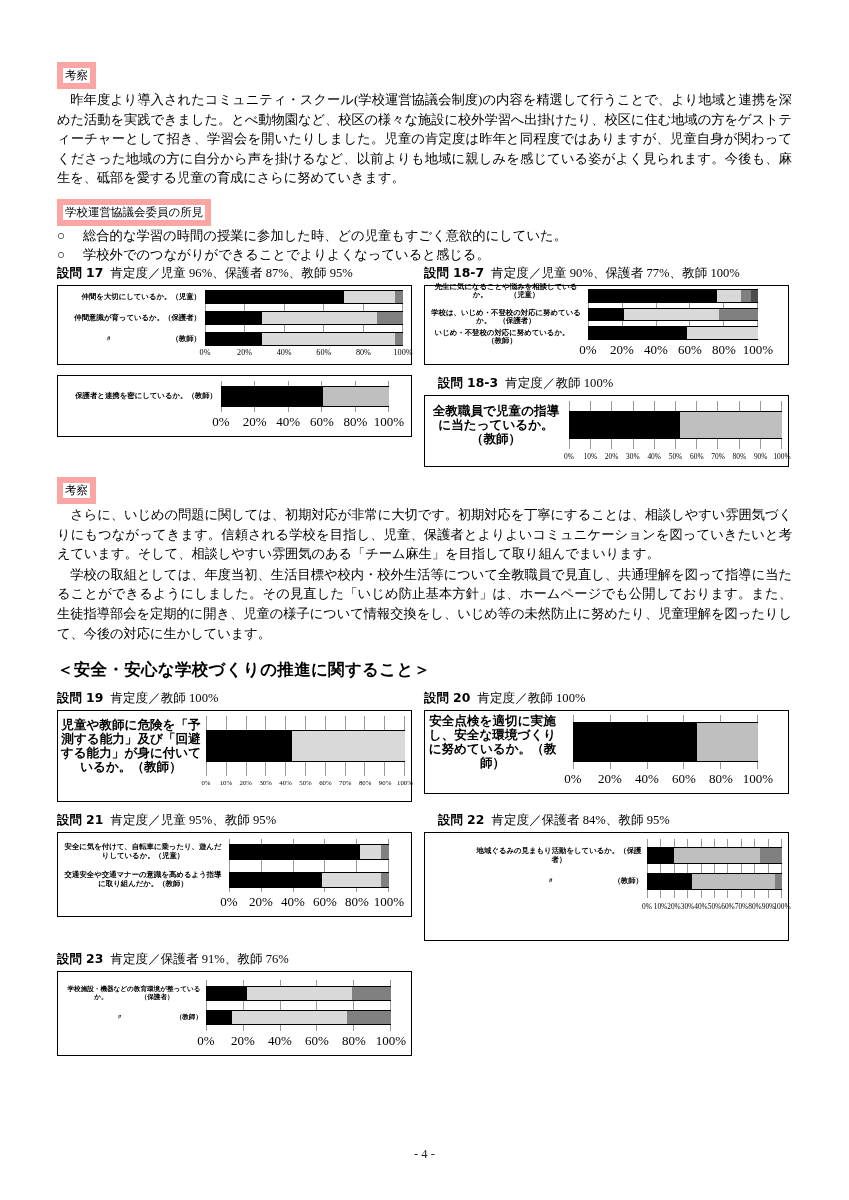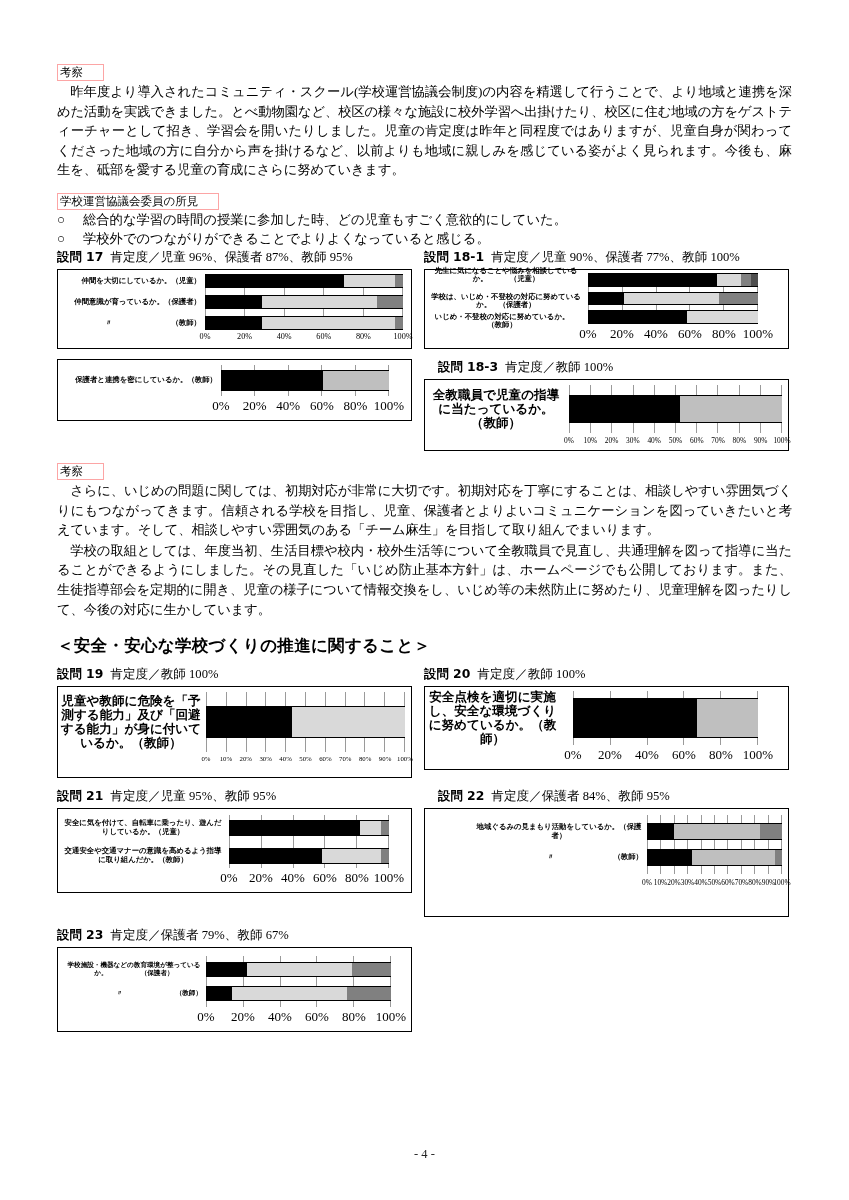--- a/index.html
+++ b/index.html
@@ -10,24 +10,24 @@
     background:#ffffff;
     margin:0 auto;
     overflow:hidden;
     color:#000;
   }
   .content{position:absolute;left:57px;top:62px;width:735px;}
 
   
   .tagbox{
     display:inline-block;
-    border:1px solid #fca5a5;
+    border:6px solid #fca5a5;
     font-size:11.5px;
     line-height:13px;
-    padding:1px 20px 1px 2px;
+    padding:1px 2px 1px 2px;
     font-family:"DejaVu Serif",serif;
   }
   .para{
     font-size:13.3px;
     line-height:19.6px;
     text-align:justify;
     text-justify:inter-ideograph;
     margin:1px 0 0 0;
     letter-spacing:-0.1px;
   }
@@ -200,21 +200,21 @@
                 <span class="tick-label" style="left: 40%;">40%</span>
                 <span class="tick-label" style="left: 60%;">60%</span>
                 <span class="tick-label" style="left: 80%;">80%</span>
                 <span class="tick-label" style="left: 100%;">100%</span>
               </div>
             </div>
           </div>
       </div>
       <div class="col wide">
         <div class="qcap">
-          <span class="qno">設問 18-1</span><span class="qval">肯定度／児童 90%、保護者 77%、教師 100%</span>
+          <span class="qno">設問 18-7</span><span class="qval">肯定度／児童 90%、保護者 77%、教師 100%</span>
         </div>
         <div class="chart" id="chart-q18_1" style="height: 80px;">
             <div class="chart-inner" style="height: 56px; padding-left: 3px; padding-top: 3px; padding-bottom: 2px; box-sizing: border-box;">
               <div class="cat-labels" style="width: 160px; flex: 0 0 160px;">
                 <div class="cat" style="font-size: 7.4px; height: 15px; margin-bottom: 11px; padding-right: 4px; justify-content: flex-end; text-align: center; font-weight: bold;">先生に気になることや悩みを相談しているか。　　　（児童）</div>
                 <div class="cat" style="font-size: 7.4px; height: 15px; margin-bottom: 5px; padding-right: 4px; justify-content: flex-end; text-align: center; font-weight: bold;">学校は、いじめ・不登校の対応に努めているか。　（保護者）</div>
                 <div class="cat" style="font-size: 7.4px; height: 15px; margin-bottom: 0px; padding-right: 12px; justify-content: flex-end; text-align: center; font-weight: bold;">いじめ・不登校の対応に努めているか。（教師）</div>
               </div>
               <div class="plot" style="margin-right: 30px;">
                 <div class="grid left-edge">
@@ -540,21 +540,21 @@
                 <span class="tick-label" style="left: 100%;">100%</span>
               </div>
             </div>
           </div>
       </div>
     </div>
 
     <div class="row">
       <div class="col">
         <div class="qcap">
-          <span class="qno">設問 23</span><span class="qval">肯定度／保護者 79%、教師 67%</span>
+          <span class="qno">設問 23</span><span class="qval">肯定度／保護者 91%、教師 76%</span>
         </div>
         <div class="chart" id="chart-q23" style="height: 85px;">
             <div class="chart-inner" style="height: 61px; padding-left: 8px; padding-top: 8px; padding-bottom: 2px; box-sizing: border-box;">
               <div class="cat-labels" style="width: 140px; flex: 0 0 140px;">
                 <div class="cat" style="font-size: 6.6px; height: 15px; margin-bottom: 9px; padding-right: 4px; justify-content: flex-end; text-align: center; font-weight: bold;">学校施設・機器などの教育環境が整っているか。　　　　　（保護者）</div>
                 <div class="cat" style="font-size: 6.6px; height: 15px; margin-bottom: 0px; padding-right: 4px; justify-content: flex-end; text-align: center; font-weight: bold;">〃　　　　　　　　（教師）</div>
               </div>
               <div class="plot" style="margin-right: 20px;">
                 <div class="grid left-edge">
                   <i></i>

